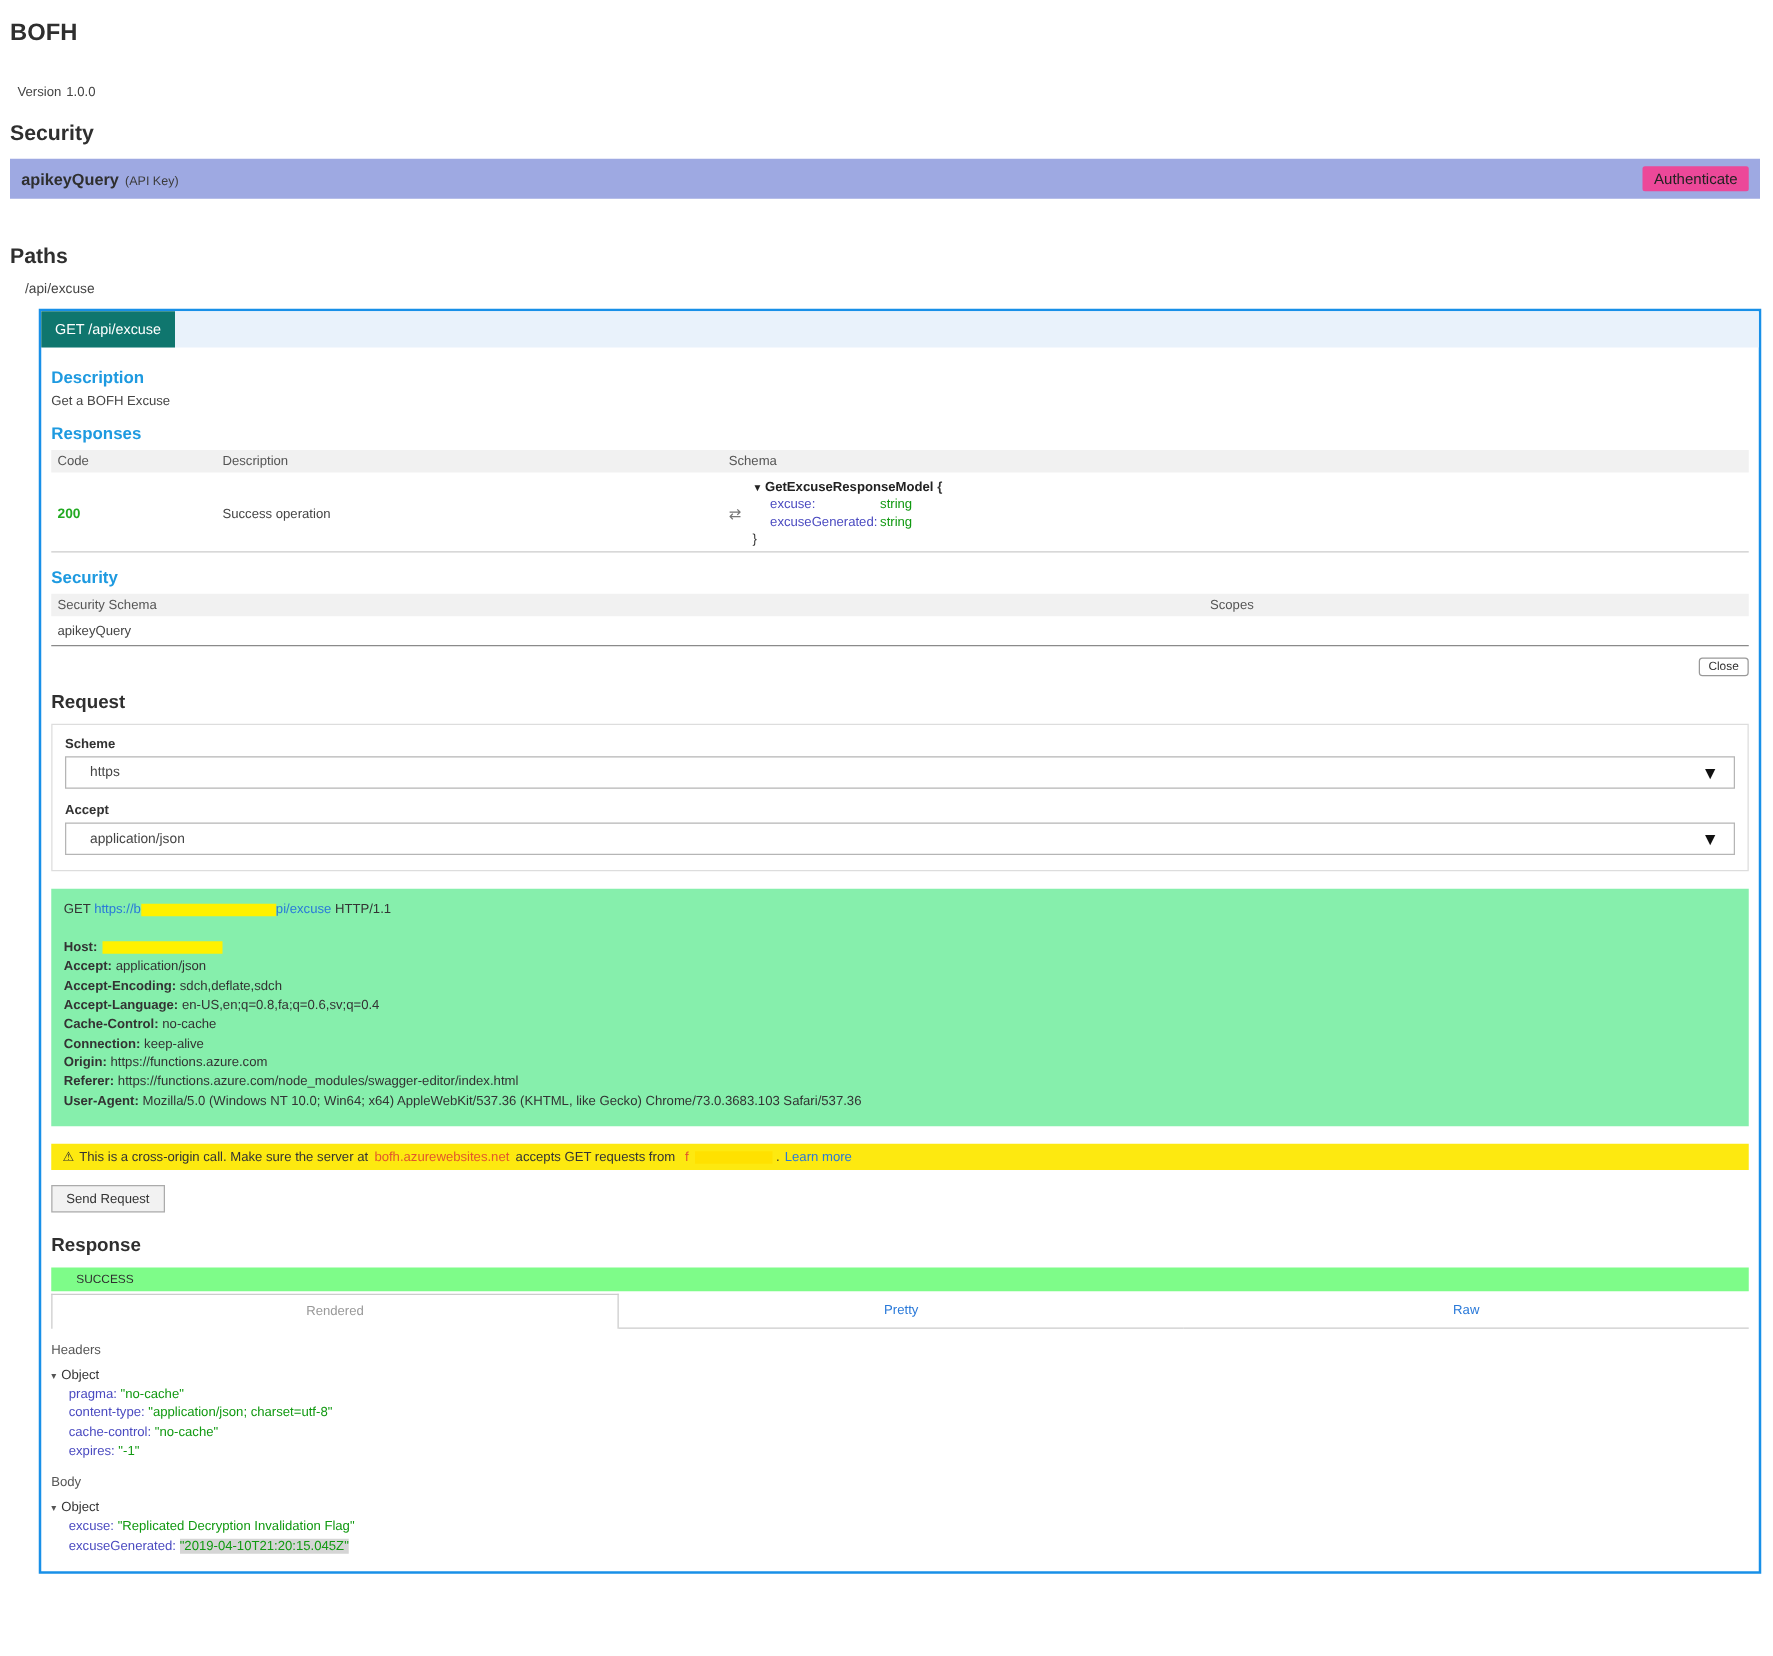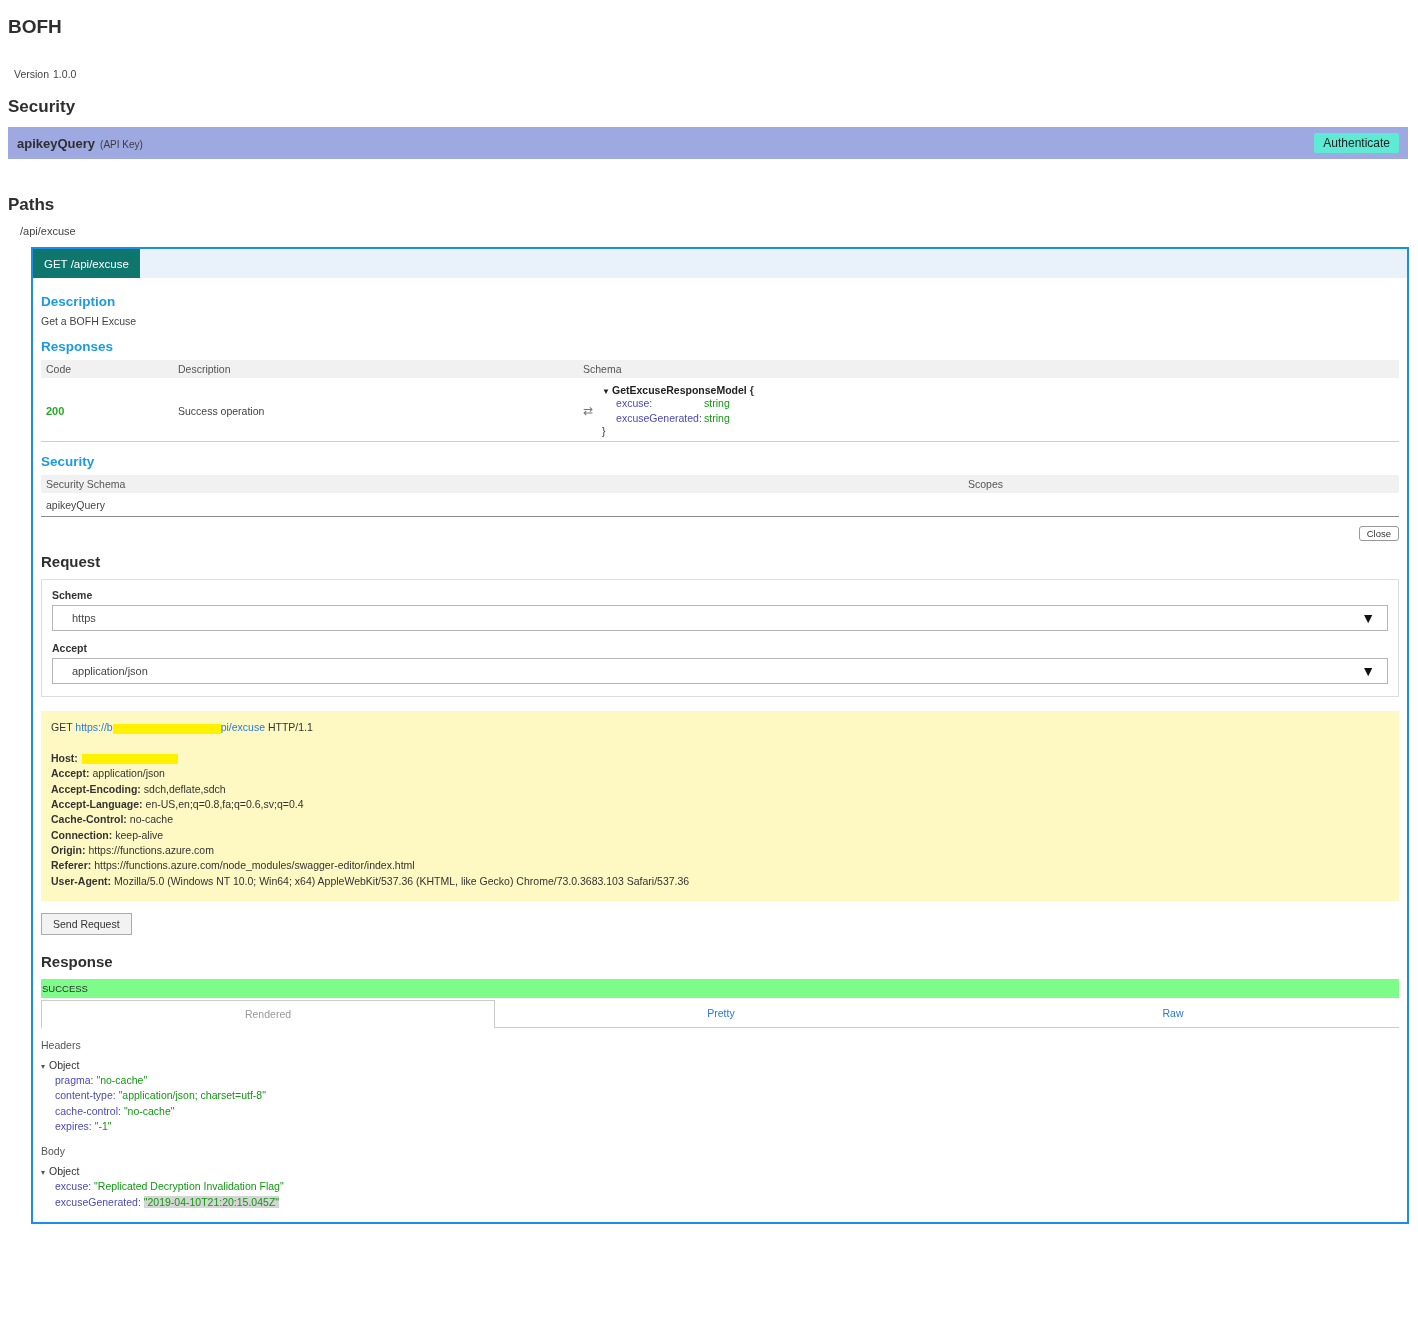--- a/index.html
+++ b/index.html
@@ -14,21 +14,21 @@
   .h-main { font-size:19px; font-weight:600; margin:16px 0 0 8px; color:#2f2f2f; }
   .version-line { margin:30px 0 0 14px; font-size:10.5px; color:#444; }
   .version-line .vv { margin-left:4px; }
   .h-section { font-size:17px; font-weight:600; margin:17px 0 10px 8px; color:#2f2f2f; }
 
   
   .sec-panel { margin:0 10px 0 8px; }
   .sec-head { background:#9ea9e2; display:flex; justify-content:space-between; align-items:center; padding:6px 9px; }
   .sec-title { font-size:13px; font-weight:700; color:#2f2f2f; }
   .sec-kind { font-size:10px; font-weight:400; color:#3c3c3c; margin-left:5px;text-align:center; }
-  .btn-auth { background:#5eead4; border:0; border-radius:2px; padding:3px 9px; font-size:12px; color:#222; cursor:pointer; font-family:inherit; }
+  .btn-auth { background:#ec4899; border:0; border-radius:2px; padding:3px 9px; font-size:12px; color:#222; cursor:pointer; font-family:inherit; }
   .sec-body { border:1px solid #9ea9e2; border-top:0; padding:8px 0 14px; }
   .sec-row { display:grid; grid-template-columns:50.5% 1fr; padding:7px 14px 6px; color:#555; }
 
   
   .h-paths { margin-top:36px; }
   .path-label { margin:4px 0 10px 20px; font-size:11px; color:#444; }
 
   .op-panel { border:2px solid #1890e8; margin:0 9px 0 31px; }
   .op-tabstrip { background:#e9f2fb; display:flex; }
   .op-method { background:#0f766e; color:#fff; font-size:11.5px; padding:9px 11px 8px; cursor:pointer; }
@@ -64,39 +64,39 @@
   .h-mid { font-size:15px; font-weight:600; margin:12px 0 9px; color:#2f2f2f; }
 
   
   .req-box { border:1px solid #ddd; padding:7px 10px 10px; }
   .fld-label { font-weight:600; color:#333; margin:2px 0 4px; }
   .select { border:1px solid #b5b5b5; height:26px; display:flex; align-items:center; justify-content:space-between; padding:0 12px 0 19px; margin-bottom:11px; font-size:11px; color:#444; cursor:pointer; background:#fff; }
   .select:last-child { margin-bottom:2px; }
   .caret-dn { font-size:14px; color:#111; }
 
   
-  .preview { background:#fef9c3; margin-top:14px; padding:9px 10px 12px; line-height:1.46; color:#333; }
+  .preview { background:#86efac; margin-top:14px; padding:9px 10px 12px; line-height:1.46; color:#333; }
   .pv-k { font-weight:700; }
   .pv-v { margin-left:3px; }
   .pv-link { color:#2979d9; }
   .redact { display:inline-block; background:#fff100; height:10px; vertical-align:middle; }
   .redact.url  { width:108px; }
   .redact.host { width:96px; margin-left:4px; }
   .redact.warn { width:62px; background:#ffe100; }
 
   
   .warn-bar { background:#fde910; margin-top:14px; padding:4px 9px; color:#333; }
   .warn-icon { margin-right:4px; }
   .warn-red { color:#e2572b; margin:0 5px; }
   .warn-link { color:#2979d9; margin-left:4px; cursor:pointer; }
 
   .btn-send { margin-top:12px; background:#f2f2f2; border:1px solid #ababab; padding:4px 11px; font-size:10.5px; color:#333; cursor:pointer; font-family:inherit; }
 
   
-  .success-bar { background:#7efc89; padding:4px 1px; font-size:9.5px; color:#2f2f2f; }
+  .success-bar { background:#7efc89; padding:4px 20px; font-size:9.5px; color:#2f2f2f; }
   .tabs { display:flex; height:28px; margin-top:2px; }
   .tab { flex:1; display:flex; align-items:center; justify-content:center; border-bottom:1px solid #ccc; color:#2979d9; cursor:pointer; }
   .tab.active { border:1px solid #ccc; border-bottom:0; color:#999; }
 
   .obj-label { color:#555; margin:11px 0 7px; }
   .obj-tree { line-height:1.45; }
   .tri-s { font-size:8px; color:#555; margin-right:4px; cursor:pointer; }
   .kv { margin-left:14px; }
   .kv-k { color:#4a4ac0; }
   .kv-v { color:#119911; }
@@ -201,20 +201,23 @@
       <div class="pv-line"><span class="pv-k">Accept-Encoding:</span><span class="pv-v">sdch,deflate,sdch</span></div>
       <div class="pv-line"><span class="pv-k">Accept-Language:</span><span class="pv-v">en-US,en;q=0.8,fa;q=0.6,sv;q=0.4</span></div>
       <div class="pv-line"><span class="pv-k">Cache-Control:</span><span class="pv-v">no-cache</span></div>
       <div class="pv-line"><span class="pv-k">Connection:</span><span class="pv-v">keep-alive</span></div>
       <div class="pv-line"><span class="pv-k">Origin:</span><span class="pv-v">https://functions.azure.com</span></div>
       <div class="pv-line"><span class="pv-k">Referer:</span><span class="pv-v">https://functions.azure.com/node_modules/swagger-editor/index.html</span></div>
       <div class="pv-line"><span class="pv-k">User-Agent:</span><span class="pv-v">Mozilla/5.0 (Windows NT 10.0; Win64; x64) AppleWebKit/537.36 (KHTML, like Gecko) Chrome/73.0.3683.103 Safari/537.36</span></div>
     </div>
 
     
+    <div class="warn-bar">
+      <span class="warn-icon">⚠</span><span>This is a cross-origin call. Make sure the server at</span><span class="warn-red">bofh.azurewebsites.net</span><span>accepts GET requests from</span>&nbsp;<span class="warn-red">f</span><span class="redact warn"></span> <span>.</span><span class="warn-link">Learn more</span>
+    </div>
 
     <button class="btn-send">Send Request</button>
 
     
     <div class="h-mid" style="margin-top:18px;">Response</div>
     <div class="success-bar">SUCCESS</div>
     <div class="tabs">
       <div class="tab active">Rendered</div>
       <div class="tab">Pretty</div>
       <div class="tab">Raw</div>

